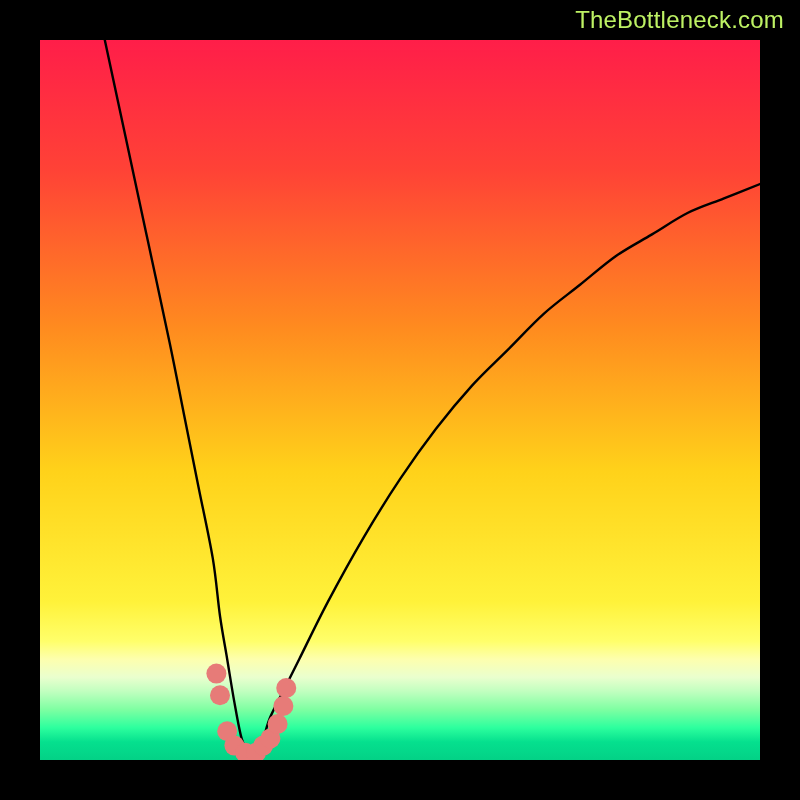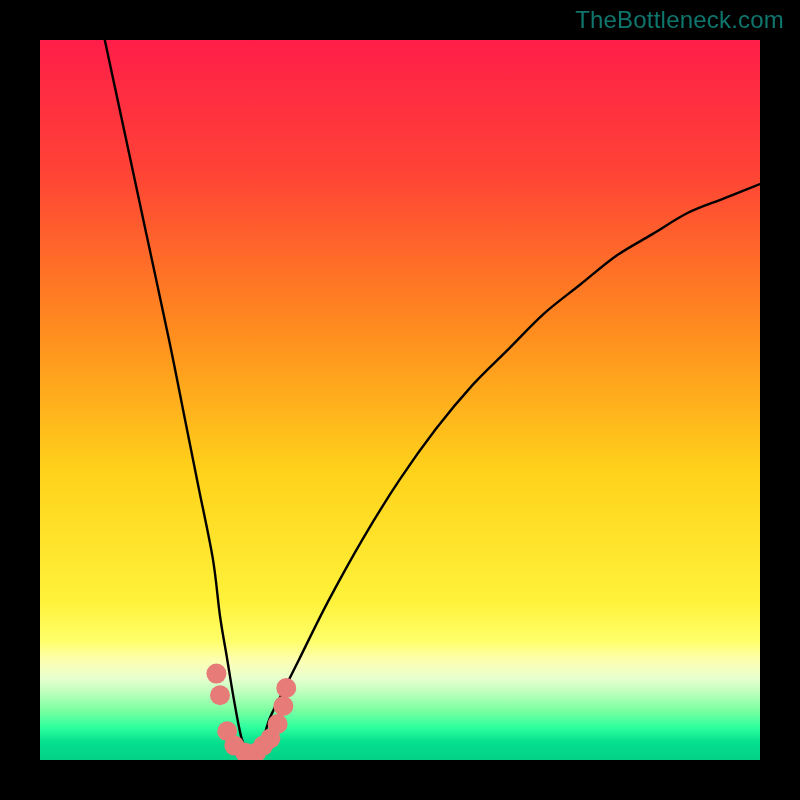--- a/index.html
+++ b/index.html
@@ -24,21 +24,21 @@
     left: 40px;
     top: 40px;
     width: 720px;
     height: 720px;
     overflow: hidden;
   }
   .watermark {
     position: absolute;
     top: 6px;
     right: 16px;
-    color: #0f766e;
+    color: #bef264;
     font-size: 24px;
     letter-spacing: 0.2px;
     font-weight: 500;
     user-select: none;
   }
   svg {
     position: absolute;
     left: 0;
     top: 0;
   }

